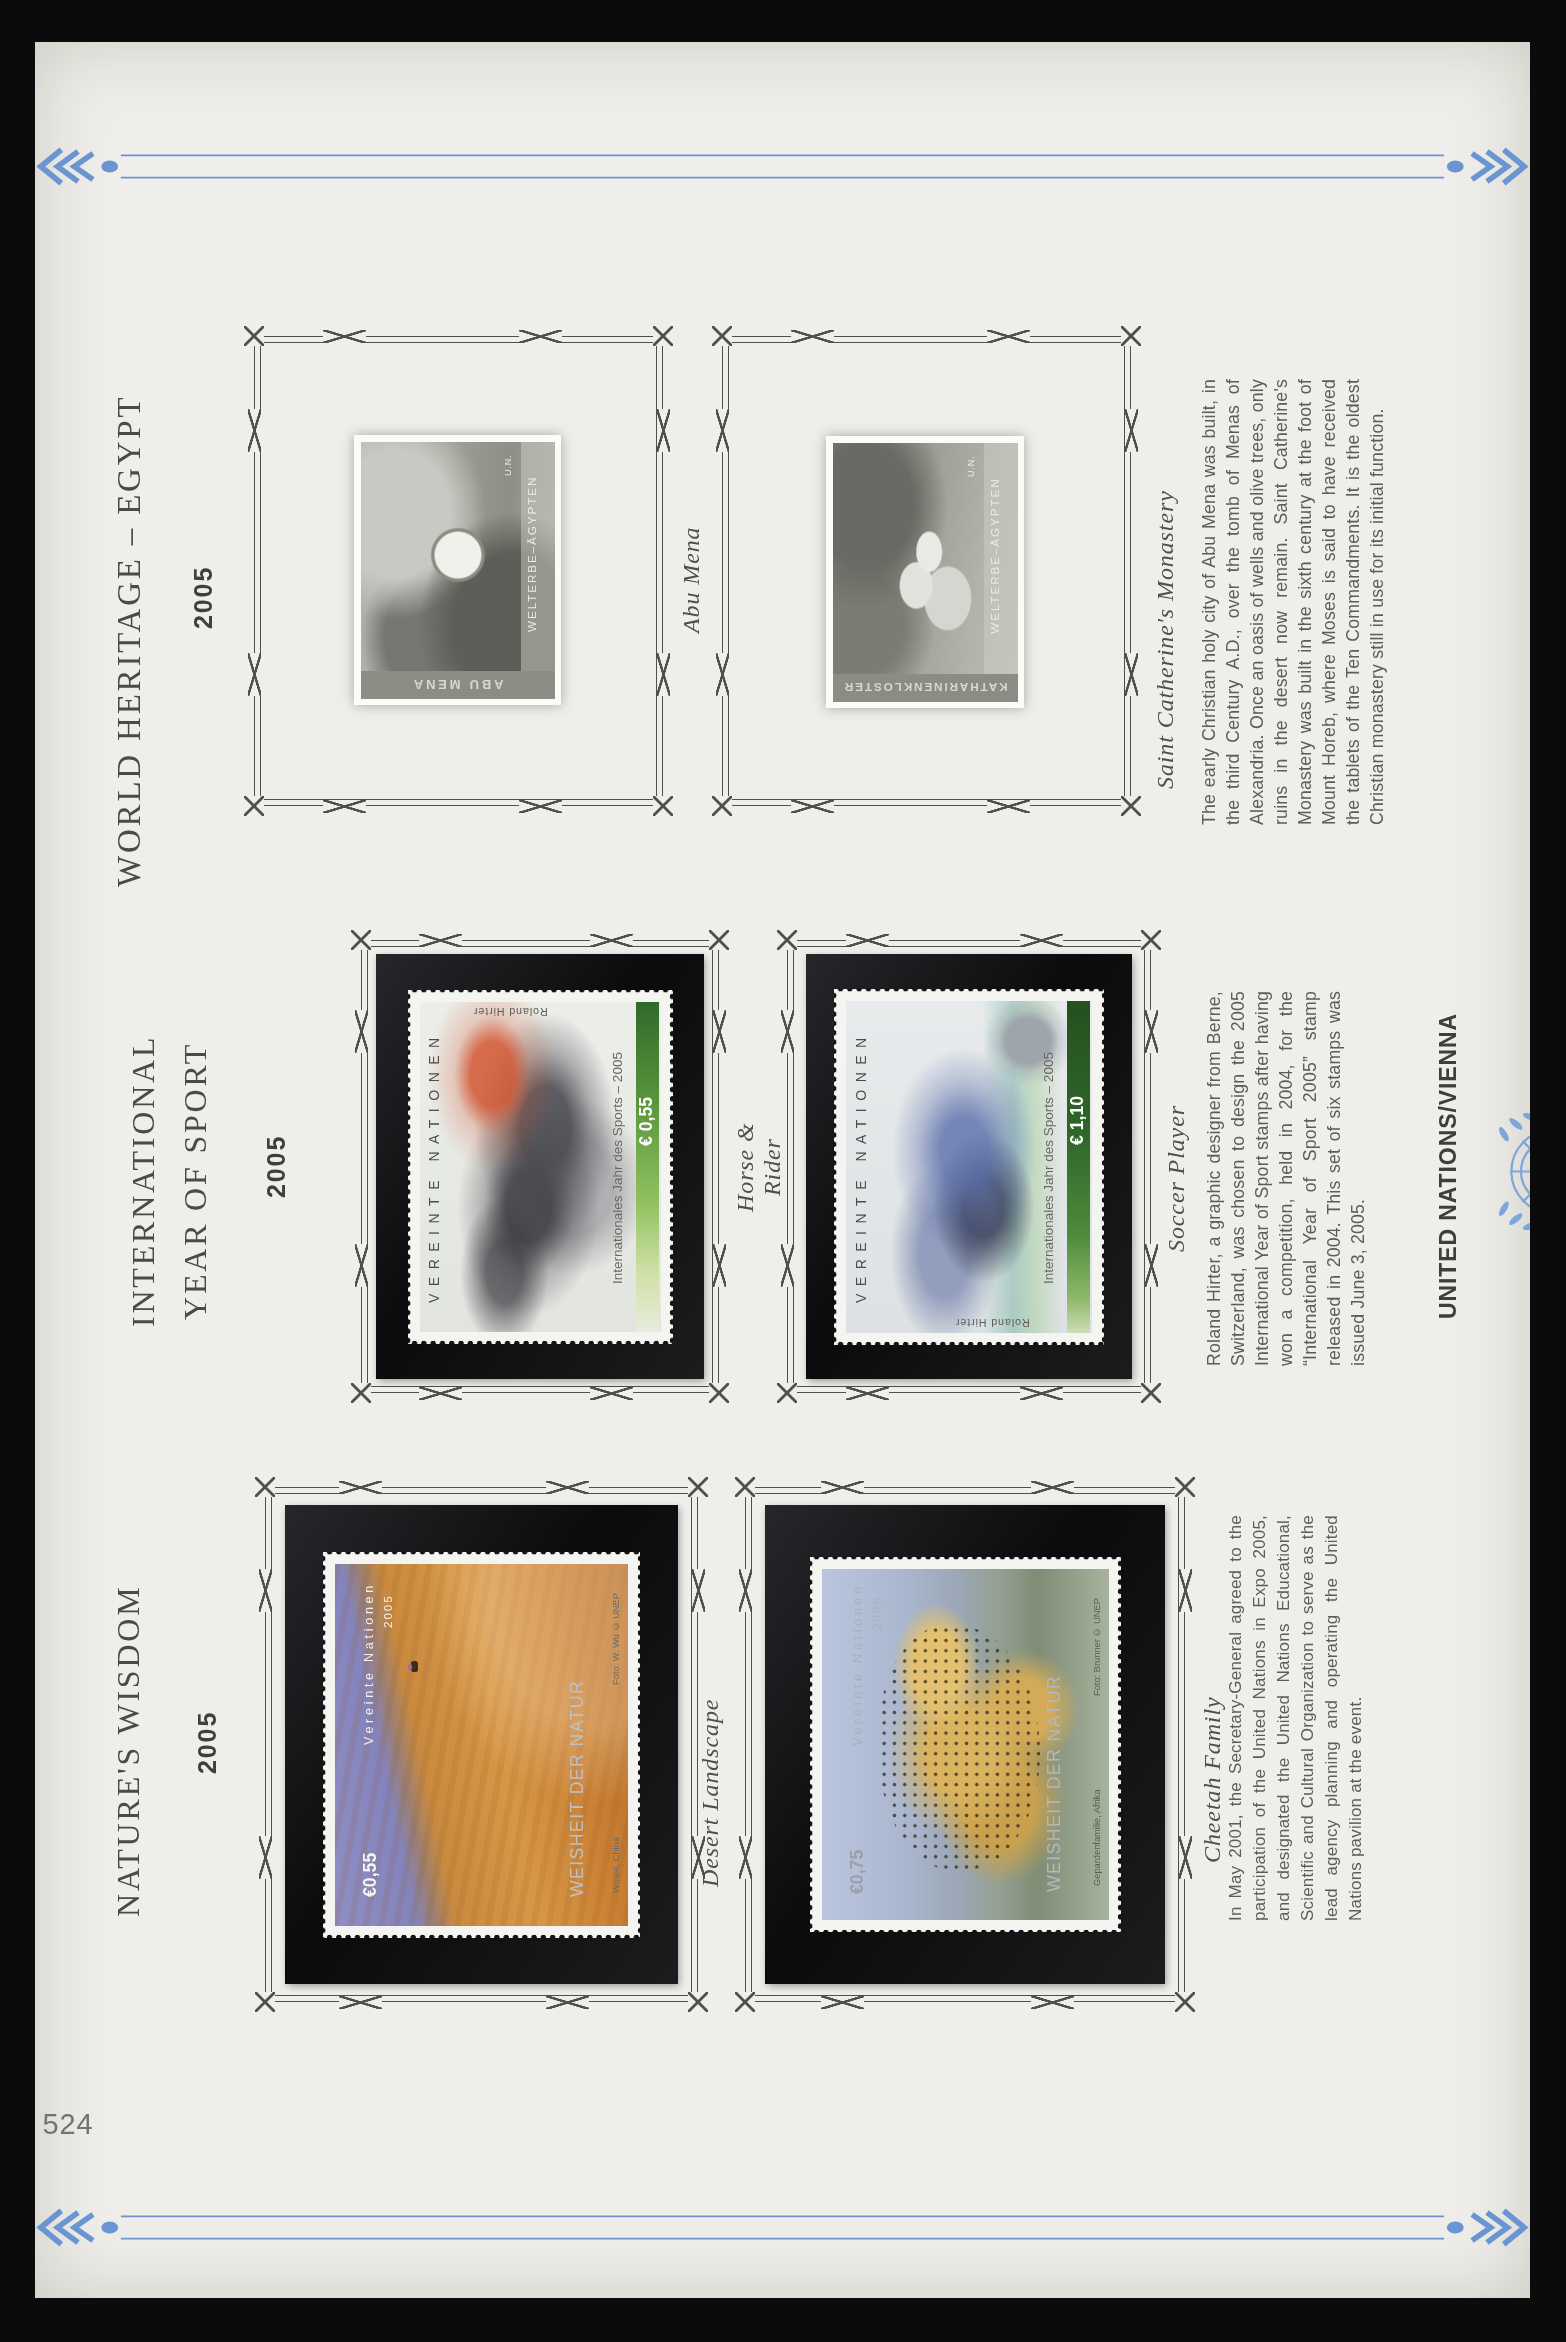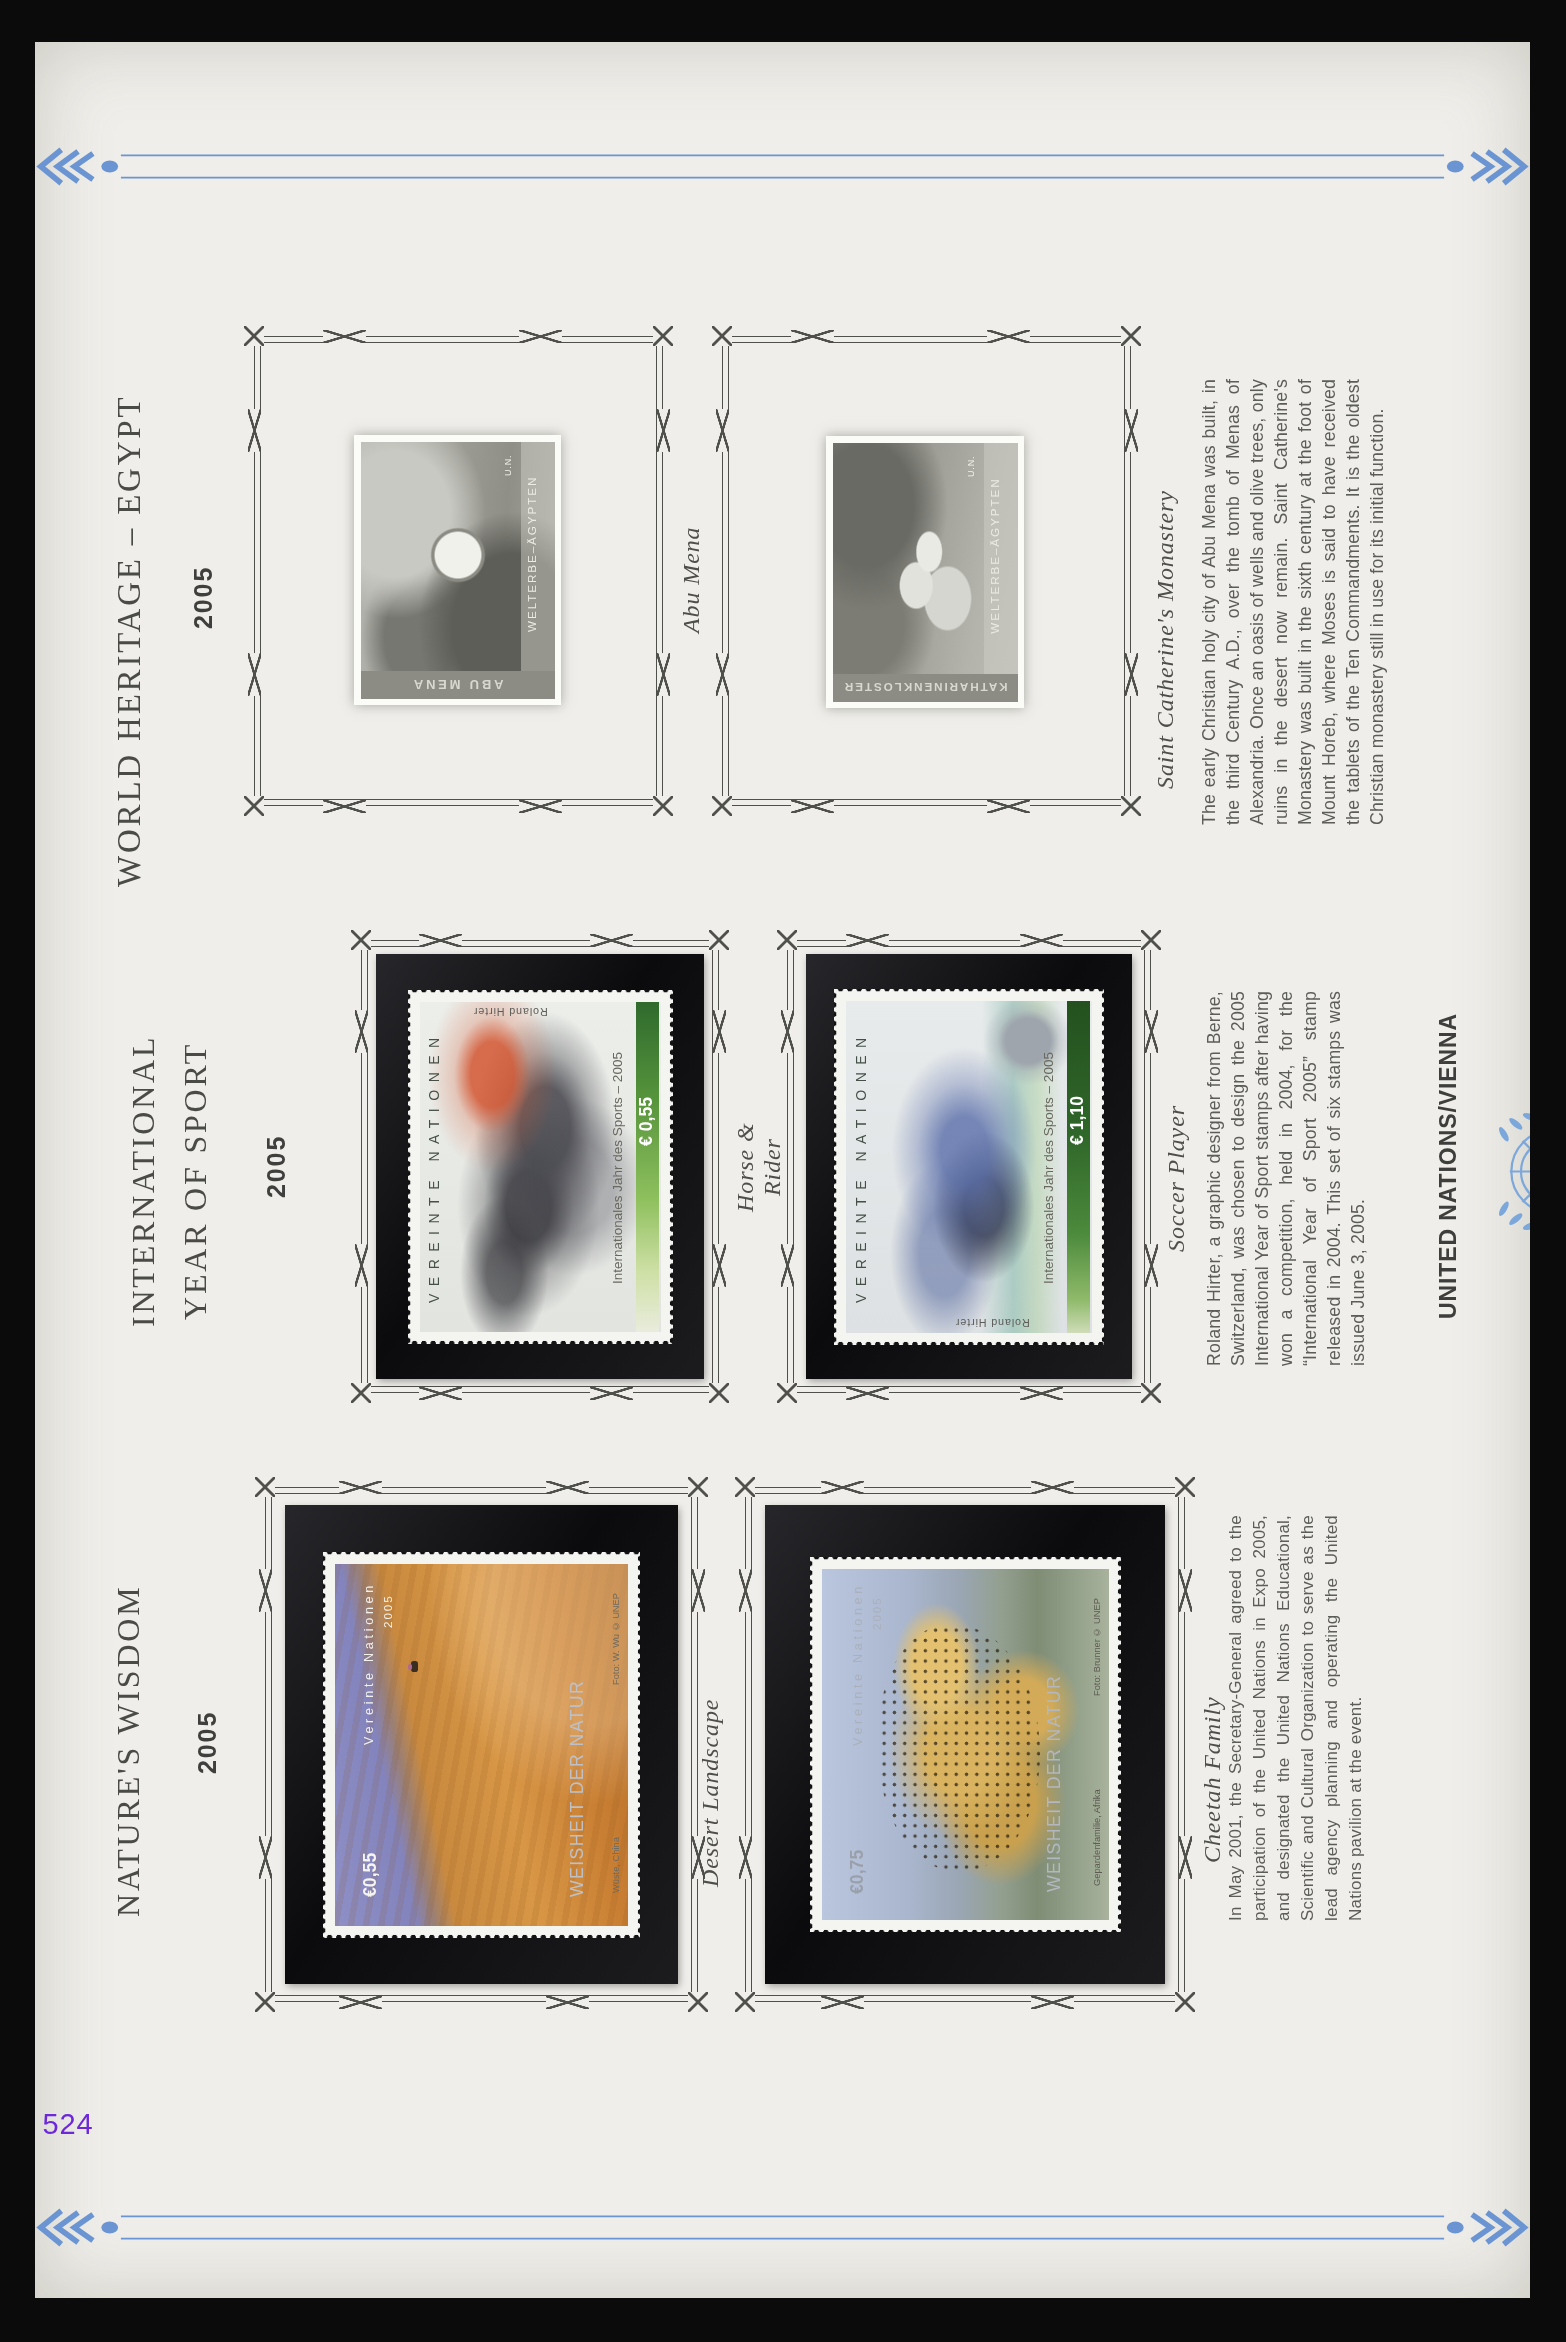--- a/index.html
+++ b/index.html
@@ -6,21 +6,21 @@
   html,body{margin:0;padding:0;}
   body{width:1566px;height:2343px;position:relative;background:#0b0b0b;font-family:"Liberation Sans",sans-serif;overflow:hidden;}
   .page{position:absolute;left:35px;top:42px;width:1495px;height:2256px;background:var(--pg);
         overflow:hidden;box-shadow:inset 0 0 75px rgba(115,110,95,.28);}
   .vtext{position:absolute;writing-mode:vertical-rl;transform:rotate(180deg);text-align:center;}
   .r180{position:absolute;transform:rotate(180deg);}
   .title{font-family:"Liberation Serif",serif;color:#4a4a47;letter-spacing:2.8px;white-space:pre-line;}
   .year{font-weight:bold;color:#3f3f3d;font-size:25px;letter-spacing:1.9px;}
   .caption{font-family:"Liberation Serif",serif;font-style:italic;font-size:24px;color:#4e4e4b;letter-spacing:0.9px;}
   .para{font-size:17.7px;line-height:24px;color:#5c5c59;text-align:justify;letter-spacing:0.2px;}
-  .pageno{position:absolute;font-size:29px;color:#6d28d9;letter-spacing:0.9px;}
+  .pageno{position:absolute;font-size:29px;color:#737373;letter-spacing:0.9px;}
   .frame{position:absolute;border:1.9px solid var(--frame);}
   .frame::before{content:"";position:absolute;inset:4.7px;border:0.9px solid var(--frame);}
   .xm{position:absolute;background-color:var(--pg);
       background-image:linear-gradient(to bottom right,transparent 44%,var(--frame) 46%,var(--frame) 54%,transparent 56%),
                        linear-gradient(to top right,transparent 44%,var(--frame) 46%,var(--frame) 54%,transparent 56%);}
   .xm.h{width:43px;height:13px;}
   .xm.v{width:13px;height:43px;}
   .xm.c{width:20.5px;height:20.5px;}
   .mount{position:absolute;background:linear-gradient(125deg,#27272b 0%,#0b0b0d 45%,#1c1c1e 100%);
          display:flex;align-items:center;justify-content:center;box-shadow:1.9px 2.8px 7.5px rgba(0,0,0,.35);}

